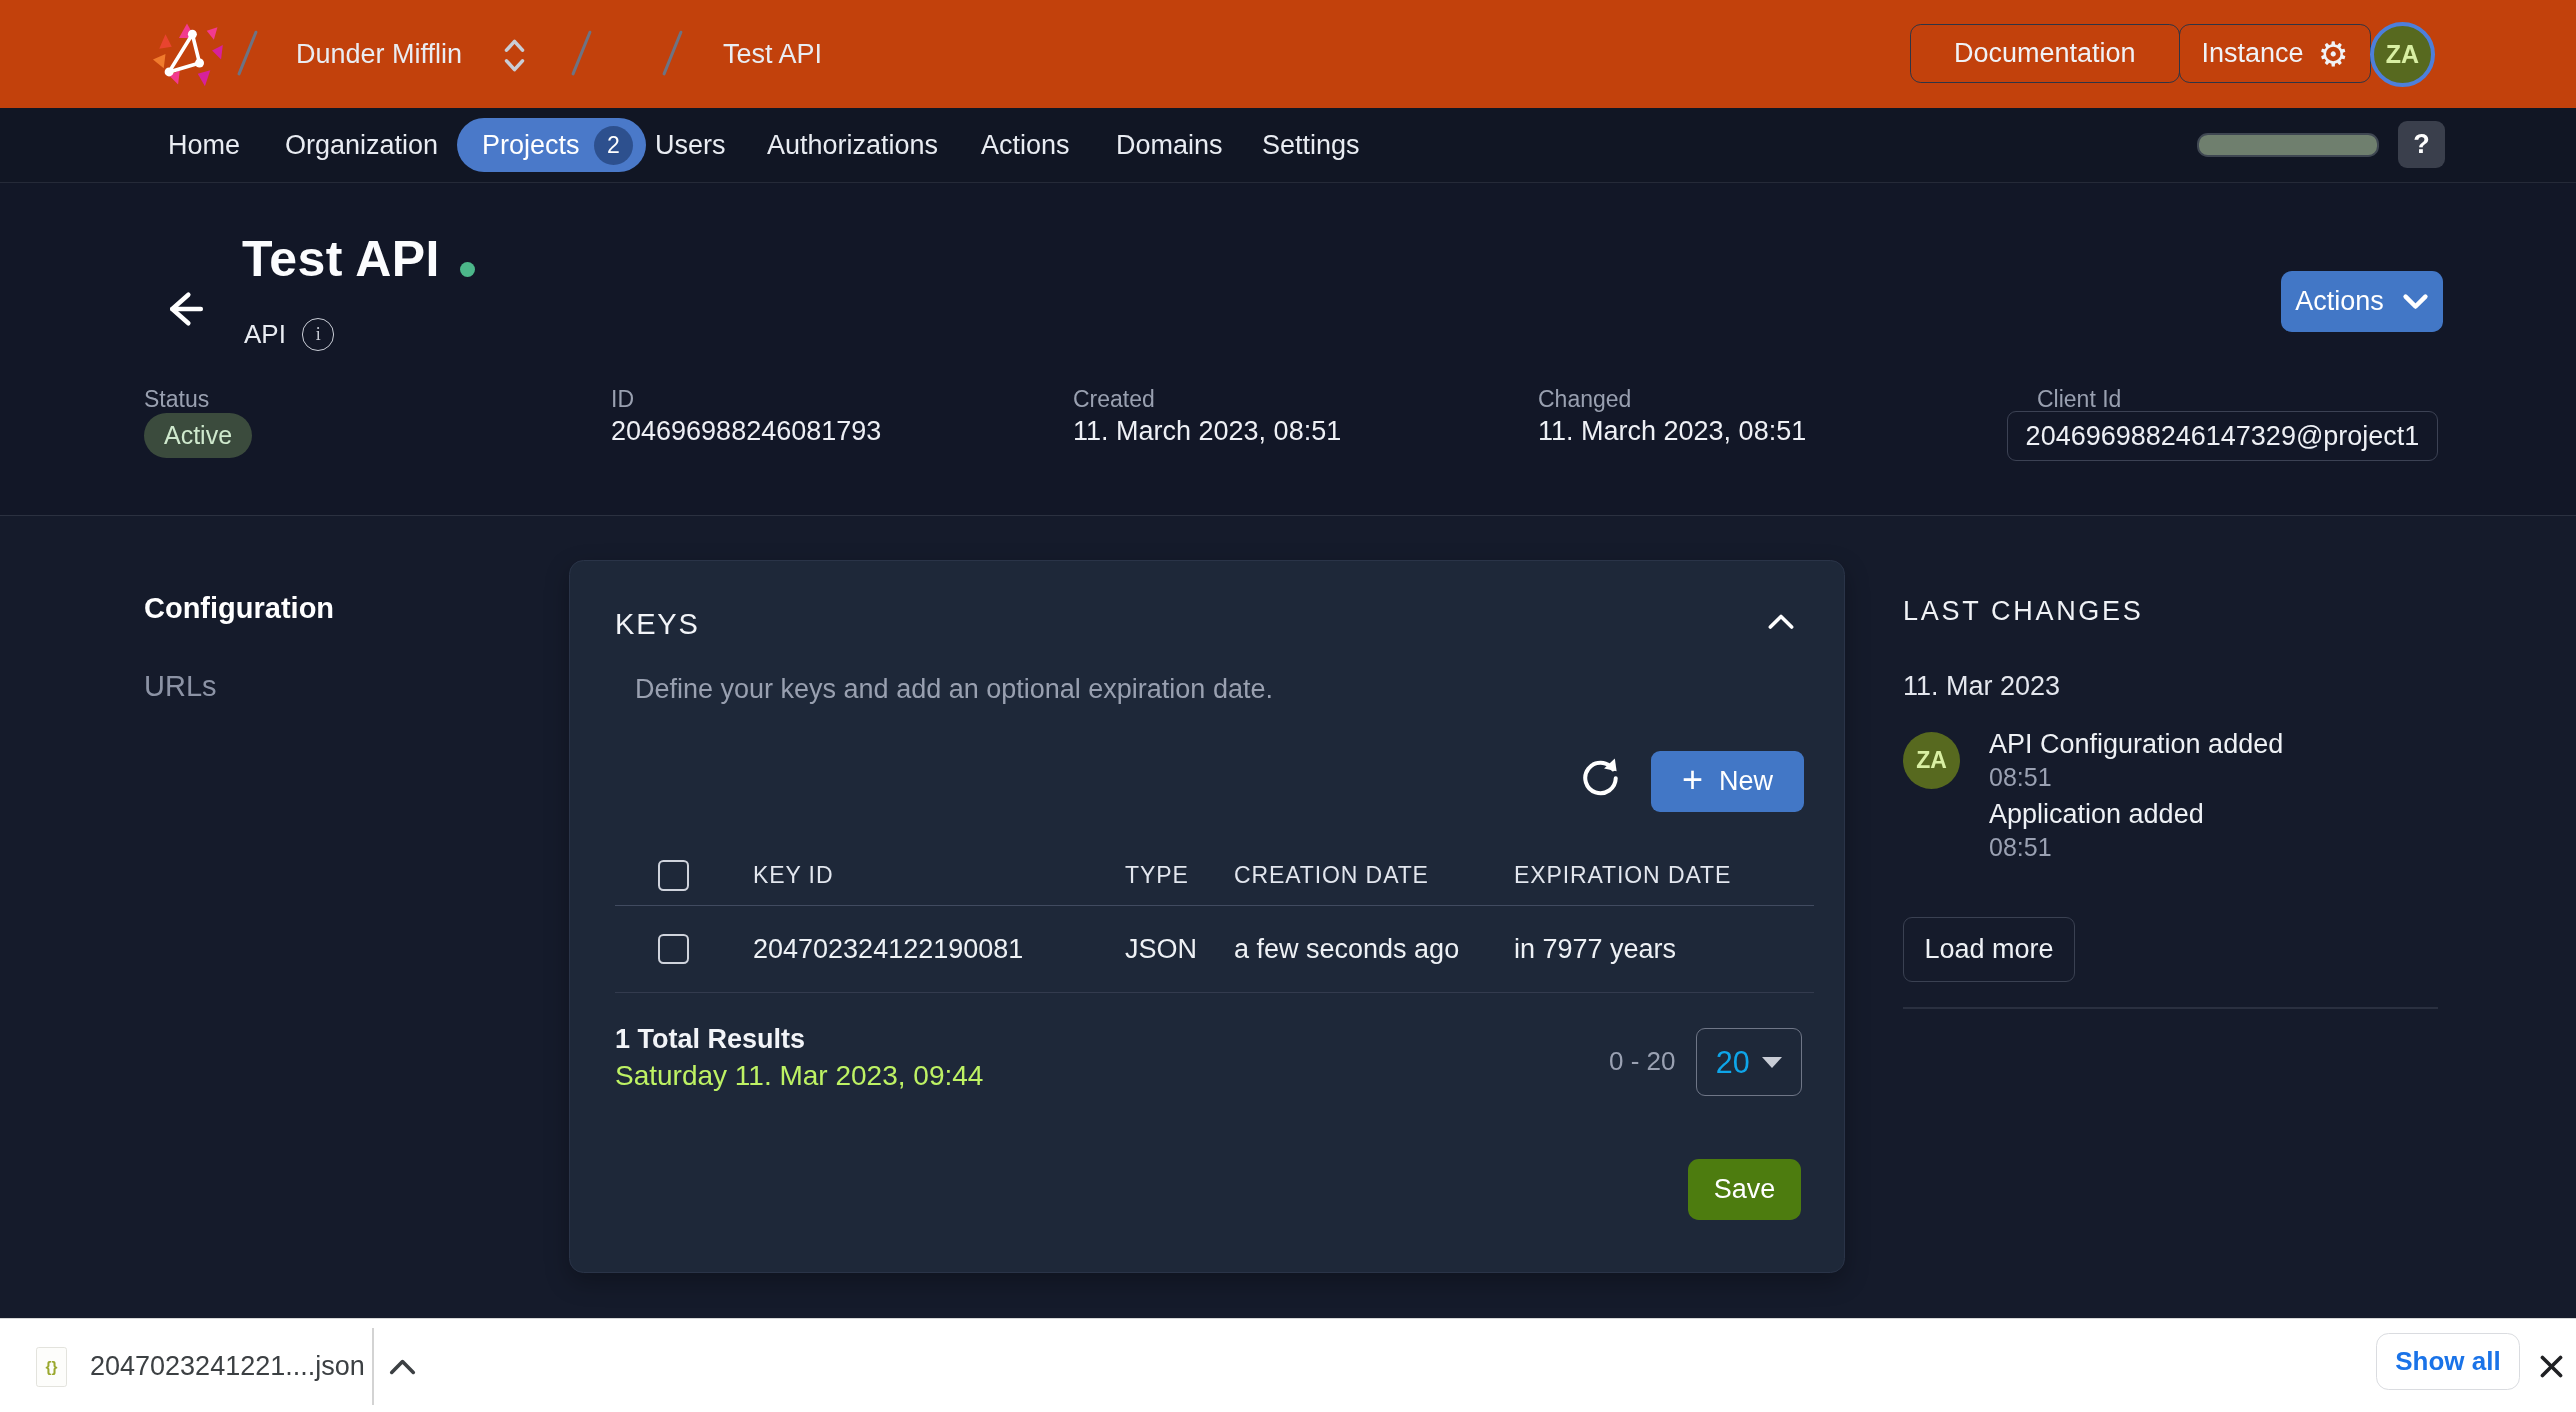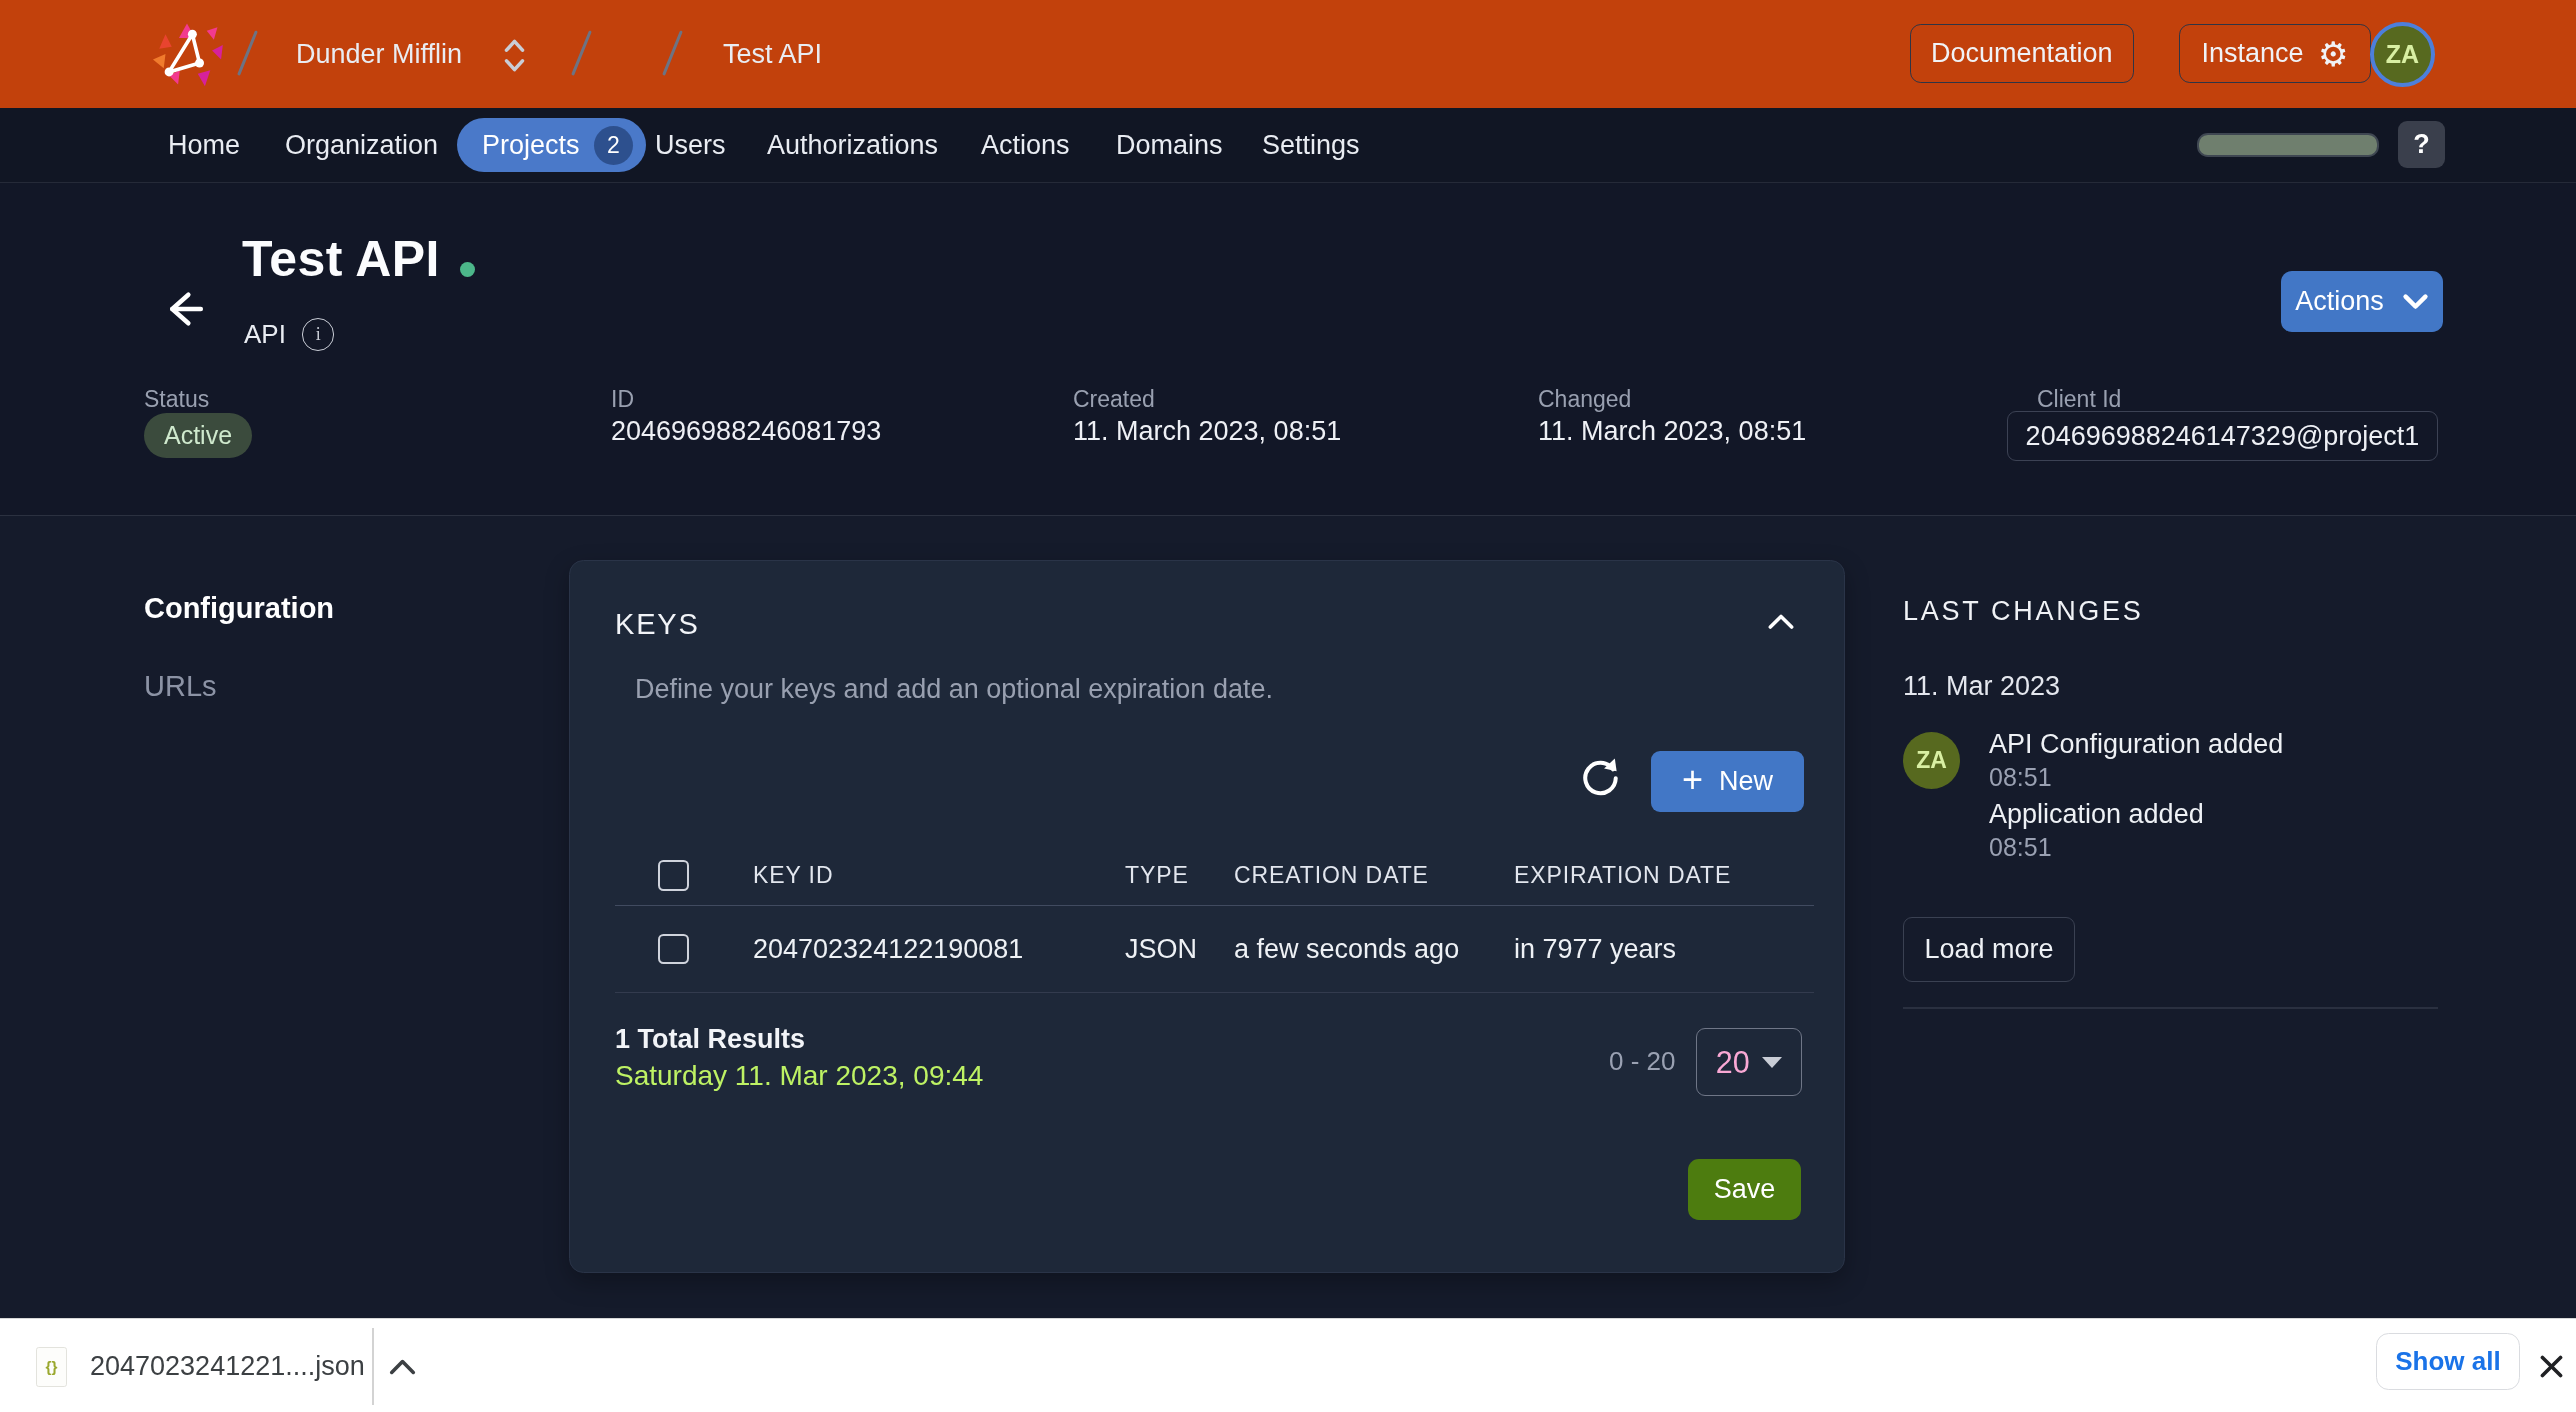--- a/index.html
+++ b/index.html
@@ -6,21 +6,21 @@
   body{width:2576px;height:1413px;position:relative;overflow:hidden;
        font-family:"Liberation Sans",sans-serif;color:#e9ecf2;
        -webkit-font-smoothing:antialiased;}
   .abs{position:absolute;}
 
   
   .topbar{position:absolute;top:0;left:0;width:2576px;height:108px;background:#c2410c;}
   .bc-slash{position:absolute;width:2.7px;height:48px;background:#6d7383;border-radius:1.8px;transform:rotate(22deg);top:29px;}
   .bc-text{position:absolute;top:0;height:108px;line-height:108px;font-size:27px;color:#e9ecf2;white-space:nowrap;}
   .top-btn{position:absolute;top:24px;height:59px;border:1.8px solid #2e3445;border-radius:10.8px;
-           display:flex;align-items:center;gap:14.4px;padding:0 20px;font-size:27px;color:#f0f2f6;
+           display:flex;align-items:center;gap:14.4px;padding:0 43px;font-size:27px;color:#f0f2f6;
            background:transparent;box-sizing:border-box;}
   .gear{font-size:34px;line-height:1;color:#f0f2f6;}
   .avatar-top{position:absolute;left:2370px;top:22.4px;width:57px;height:57px;border-radius:50%;
               background:#57691f;border:4.5px solid #4d7fdb;display:flex;align-items:center;justify-content:center;
               font-size:25px;font-weight:bold;color:#d9efa3;box-sizing:content-box;}
 
   
   .navbar{position:absolute;top:108px;left:0;width:2576px;height:74px;background:#111624;border-bottom:1.8px solid #252a38;}
   .nav-item{position:absolute;top:0;height:74px;line-height:74px;font-size:27px;color:#e9ecf2;white-space:nowrap;cursor:pointer;}
   .nav-pill{position:absolute;top:10px;height:54px;background:#4a79c9;border-radius:897px;
@@ -69,21 +69,21 @@
   .trow{display:grid;grid-template-columns:138px 372px 109px 280px 1fr;align-items:center;}
   .thead{height:59px;border-bottom:1.8px solid #414b60;font-size:23px;letter-spacing:0.9px;color:#e2e6ee;}
   .tbodyrow{height:86px;border-bottom:1.8px solid #333b4e;font-size:27px;color:#eef1f5;}
   .cb{width:30.5px;height:30.5px;border:2.7px solid #cfd3dc;border-radius:5.4px;margin-left:43px;box-sizing:border-box;}
 
   .total-line{position:absolute;left:45px;top:463px;font-size:27px;font-weight:600;color:#f2f4f8;}
   .total-sub{position:absolute;left:45px;top:499px;font-size:28px;color:#bef264;}
   .range-txt{position:absolute;left:1039px;top:485px;font-size:26px;color:#9aa1b2;}
   .pagesize{position:absolute;left:1126px;top:467px;width:106px;height:68px;border:1.8px solid #6f7687;border-radius:9px;
             display:flex;align-items:center;justify-content:center;gap:12.6px;box-sizing:border-box;}
-  .pagesize .num{font-size:30.5px;color:#f9a8d4;}
+  .pagesize .num{font-size:30.5px;color:#0ea5e9;}
   .tri-down{width:0;height:0;border-left:10px solid transparent;border-right:10px solid transparent;border-top:11.7px solid #c9cdd6;}
   .save-btn{position:absolute;left:1118px;top:598px;width:113px;height:61px;background:#4d7c0f;border-radius:10.8px;
             display:flex;align-items:center;justify-content:center;font-size:27px;color:#fff;}
 
   .changes{position:absolute;left:1903px;top:0;width:548px;height:801px;}
   .ch-title{position:absolute;left:0;top:79px;font-size:27px;letter-spacing:2.7px;color:#f0f2f6;}
   .ch-date{position:absolute;left:0;top:154px;font-size:27px;color:#e4e7ee;}
   .ch-avatar{position:absolute;left:0;top:215px;width:57px;height:57px;border-radius:50%;background:#57691f;
              display:flex;align-items:center;justify-content:center;font-size:23px;font-weight:bold;color:#d9efa3;}
   .ch-entry-label{position:absolute;left:86px;font-size:27px;color:#eef1f5;white-space:nowrap;}

